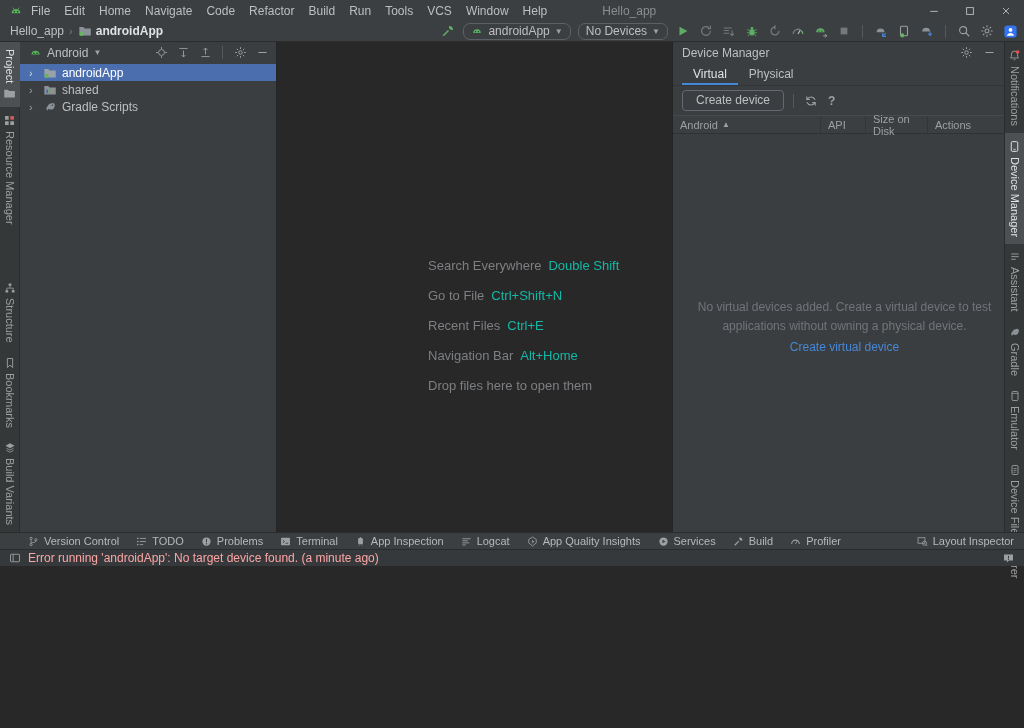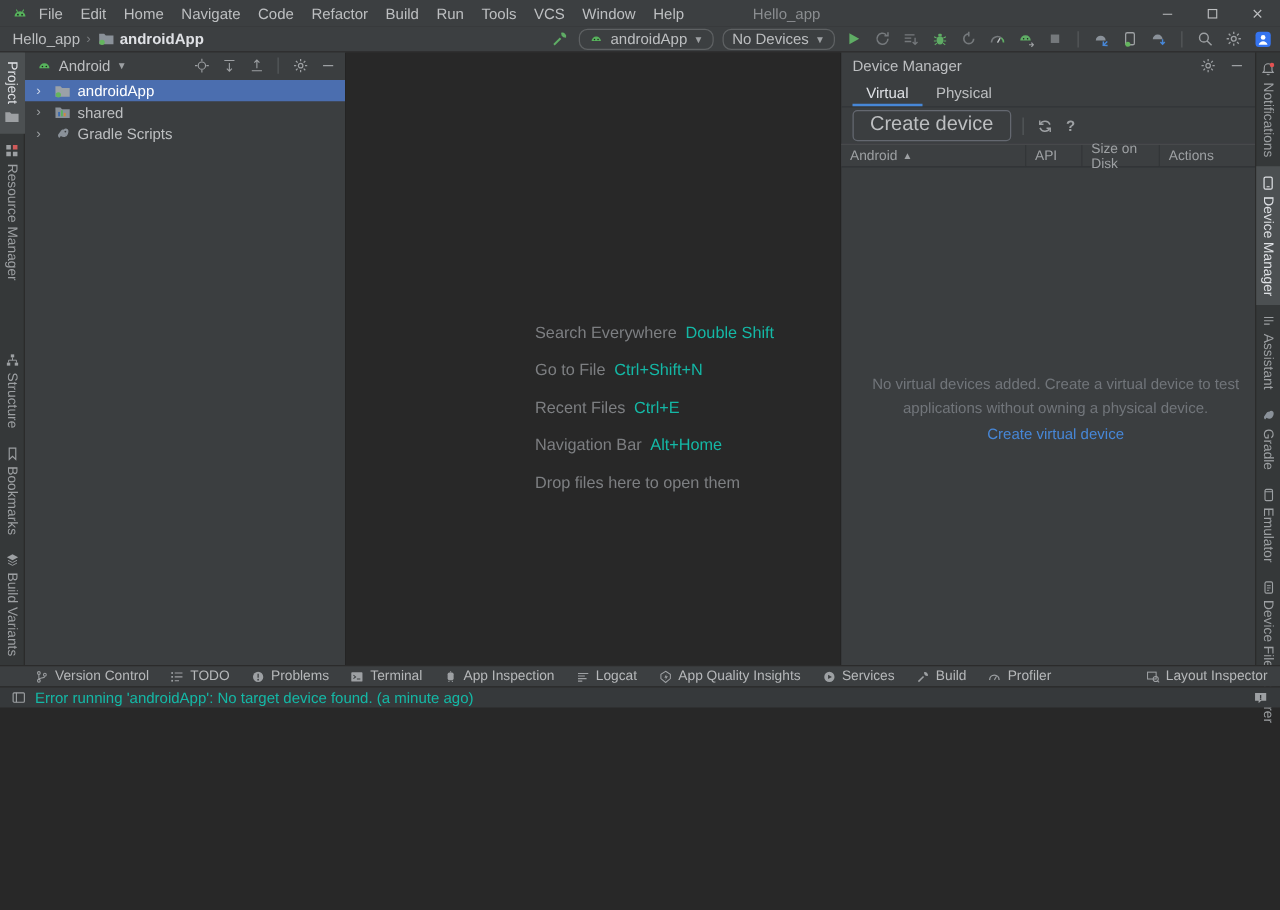--- a/index.html
+++ b/index.html
@@ -56,39 +56,39 @@
   .hint-keys { color:#14b8a6; margin-left:7px; }
 
   
   .dm-panel { width:332px; background:#3b3e40; border-left:1px solid #242424; display:flex; flex-direction:column; position:relative; flex:none; }
   .dm-header { height:21px; display:flex; align-items:center; gap:6px; padding:0 7px 0 9px; flex:none; }
   .dm-header .dm-actions { margin-left:auto; display:flex; align-items:center; gap:7px; }
   .dm-tabs { height:23px; display:flex; align-items:stretch; padding-left:9px; border-bottom:1px solid #323537; flex:none; }
   .dm-tab { padding:4px 11px 0; cursor:pointer; color:#bdbfc1; }
   .dm-tab.active { color:#dfe1e5; border-bottom:2px solid #4787d7; }
   .dm-toolbar { height:29px; display:flex; align-items:center; gap:9px; padding:0 9px; flex:none; }
-  .create-btn { border:1px solid #646870; border-radius:4px; background:transparent; color:#bdbfc1; font-family:inherit; font-size:16px; padding:2px 13px 3px; cursor:pointer; }
+  .create-btn { border:1px solid #646870; border-radius:4px; background:transparent; color:#bdbfc1; font-family:inherit; font-size:12px; padding:2px 13px 3px; cursor:pointer; }
   .dm-tb-div { width:1px; height:14px; background:#55595b; }
   .help-q { color:#9da0a3; font-weight:bold; cursor:pointer; }
   .dm-thead { height:19px; display:flex; align-items:stretch; background:#3c3f41; border-top:1px solid #47494b; border-bottom:1px solid #2f3234; font-size:11px; color:#9da0a3; flex:none; }
   .dm-th { display:flex; align-items:center; gap:4px; padding-left:7px; border-right:1px solid #333638; }
   .dm-th.col-device { width:148px; }
   .dm-th.col-api { width:45px; }
   .dm-th.col-size { width:62px; }
   .dm-th.col-actions { flex:1; border-right:none; }
   .sort-arrow { font-size:8px; color:#9da0a3; }
   .dm-empty { position:absolute; top:256px; left:22px; right:10px; text-align:center; color:#71757a; font-size:12px; line-height:1.55; }
   .dm-link { color:#4787d7; cursor:pointer; display:inline-block; margin-top:3px; }
 
   
   .toolwindow-bar { height:17px; background:#3c3f41; border-top:1px solid #2b2b2b; display:flex; align-items:center; font-size:11px; color:#b6b8ba; padding:0 10px 0 28px; gap:17px; flex:none; }
   .twb-item { display:flex; align-items:center; gap:5px; cursor:pointer; white-space:nowrap; }
   .twb-right { margin-left:auto; }
   .statusbar { height:17px; background:#36393b; border-top:1px solid #2b2b2b; display:flex; align-items:center; gap:7px; padding:0 9px; flex:none; }
-  .statusbar .msg { color:#14b8a6; }
+  .statusbar .msg { color:#fca5a5; }
   .sb-right { margin-left:auto; display:flex; align-items:center; }
 </style>
 </head>
 <body>
 
 <div class="app">
 
   <div class="menubar">
     <span class="icbtn">
       <svg width="14" height="14" viewBox="0 0 16 16">

